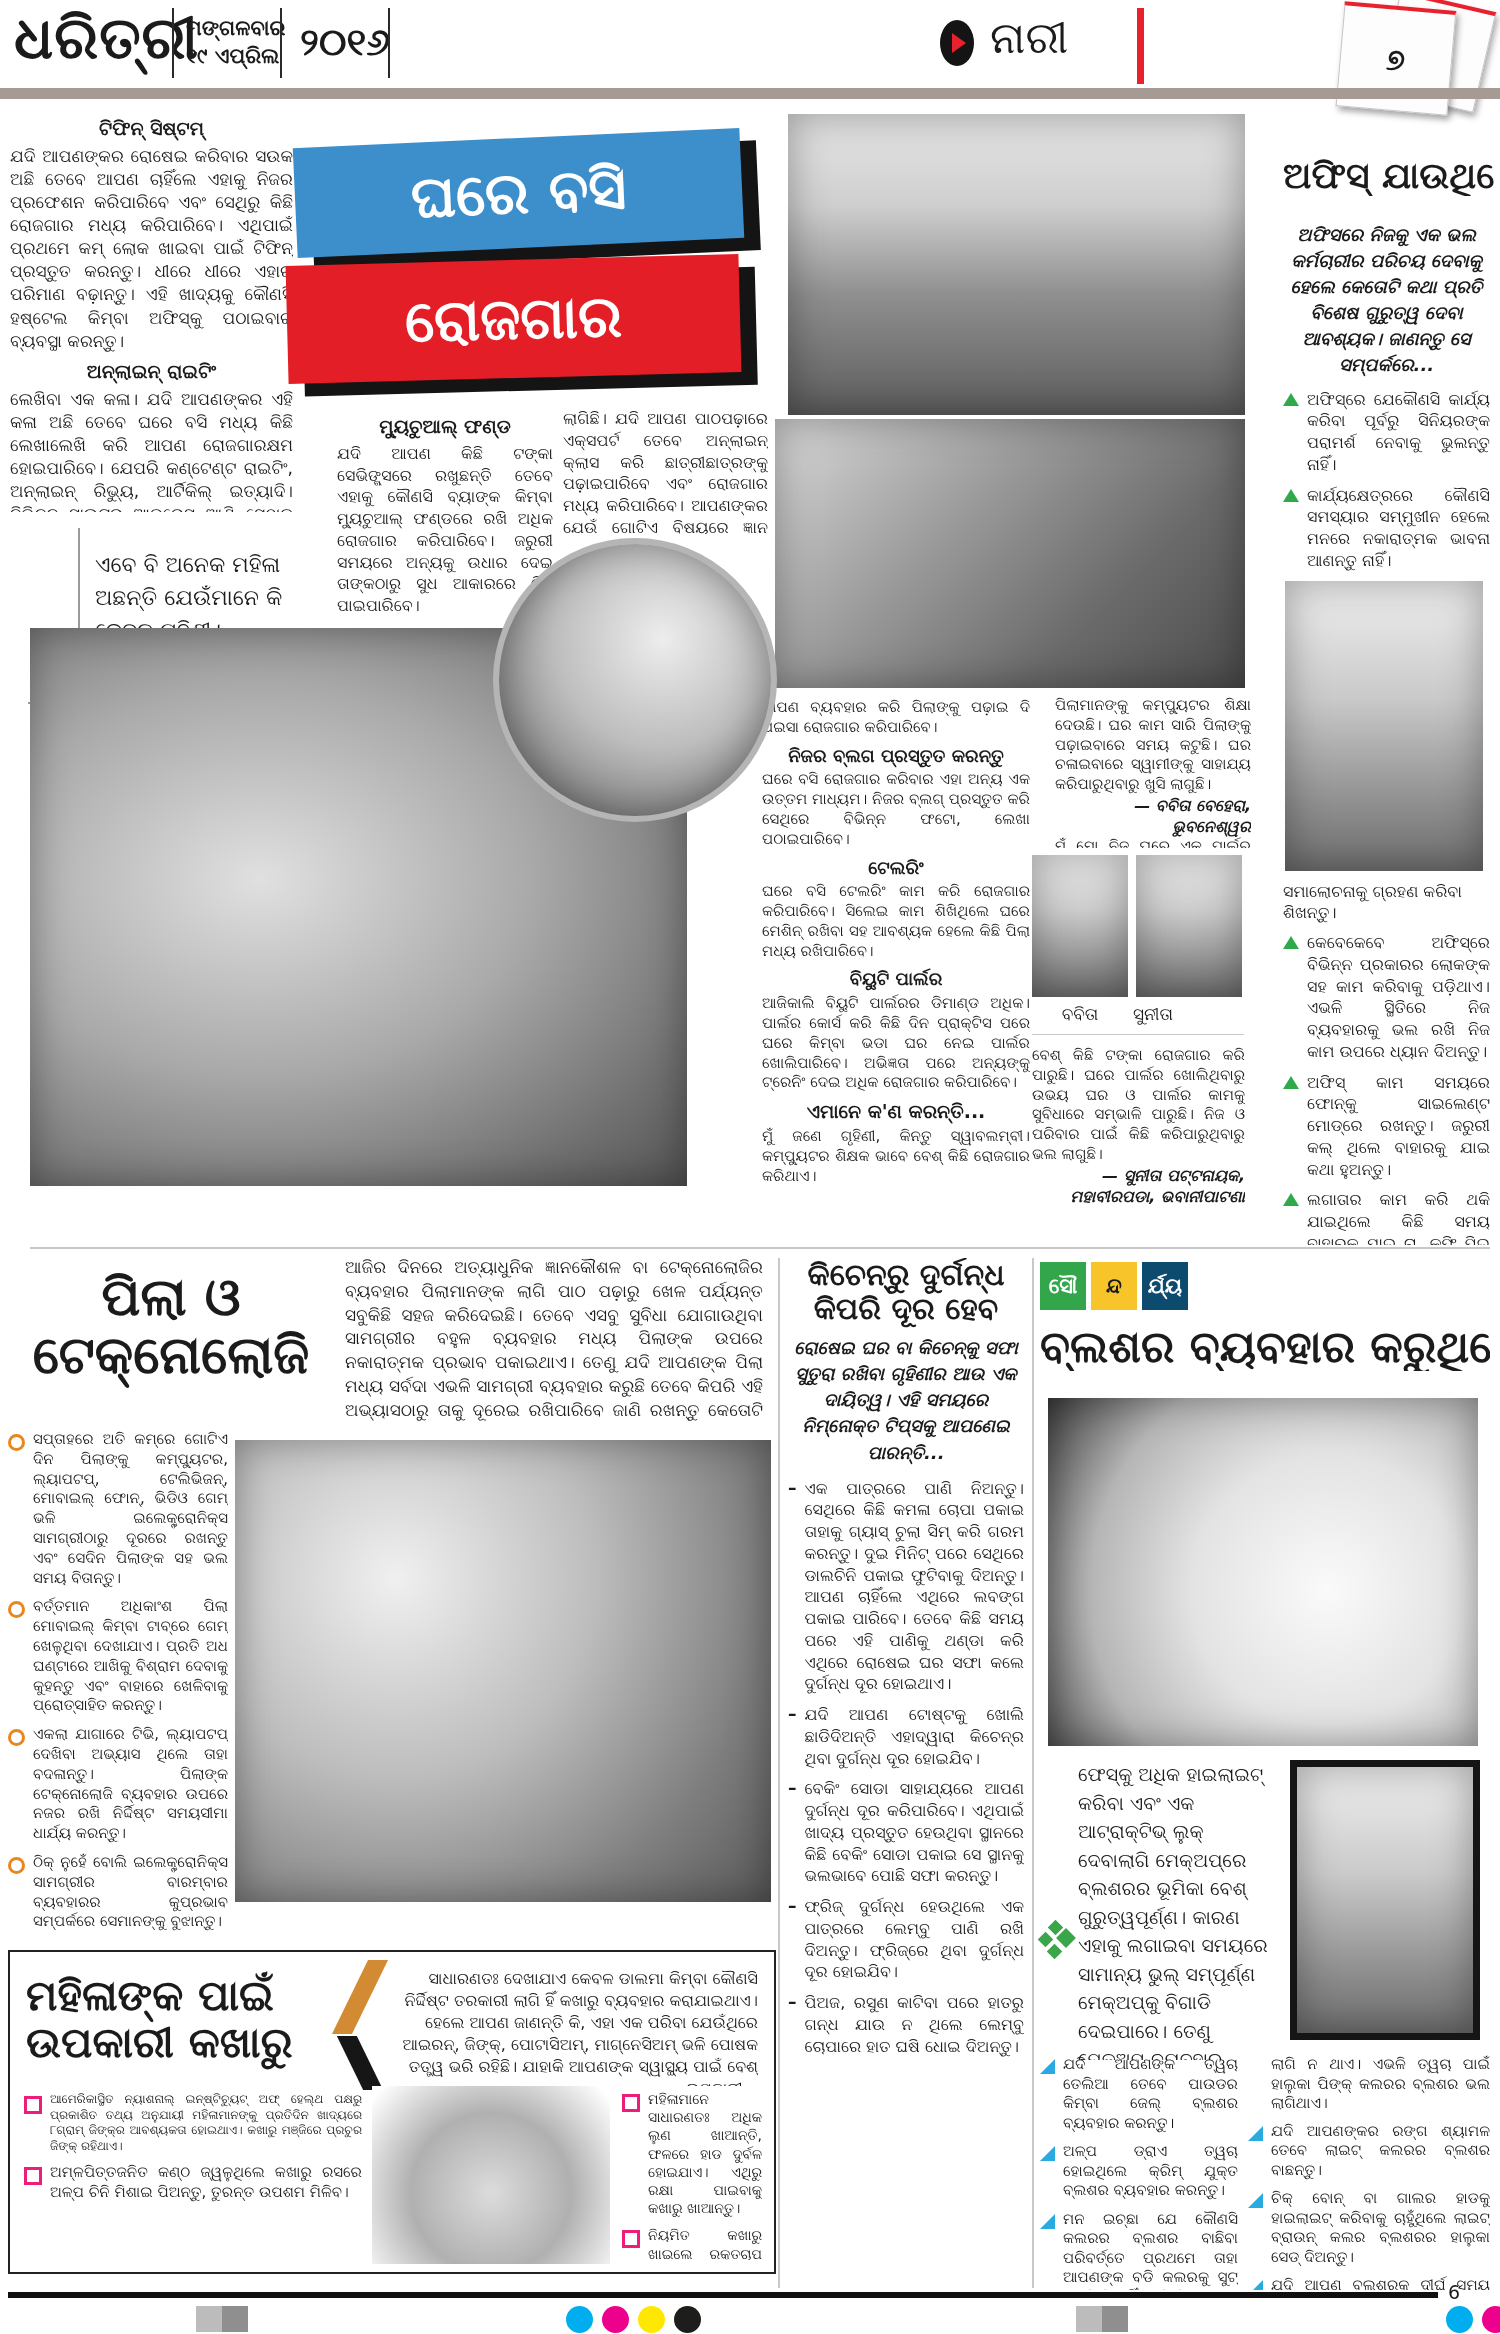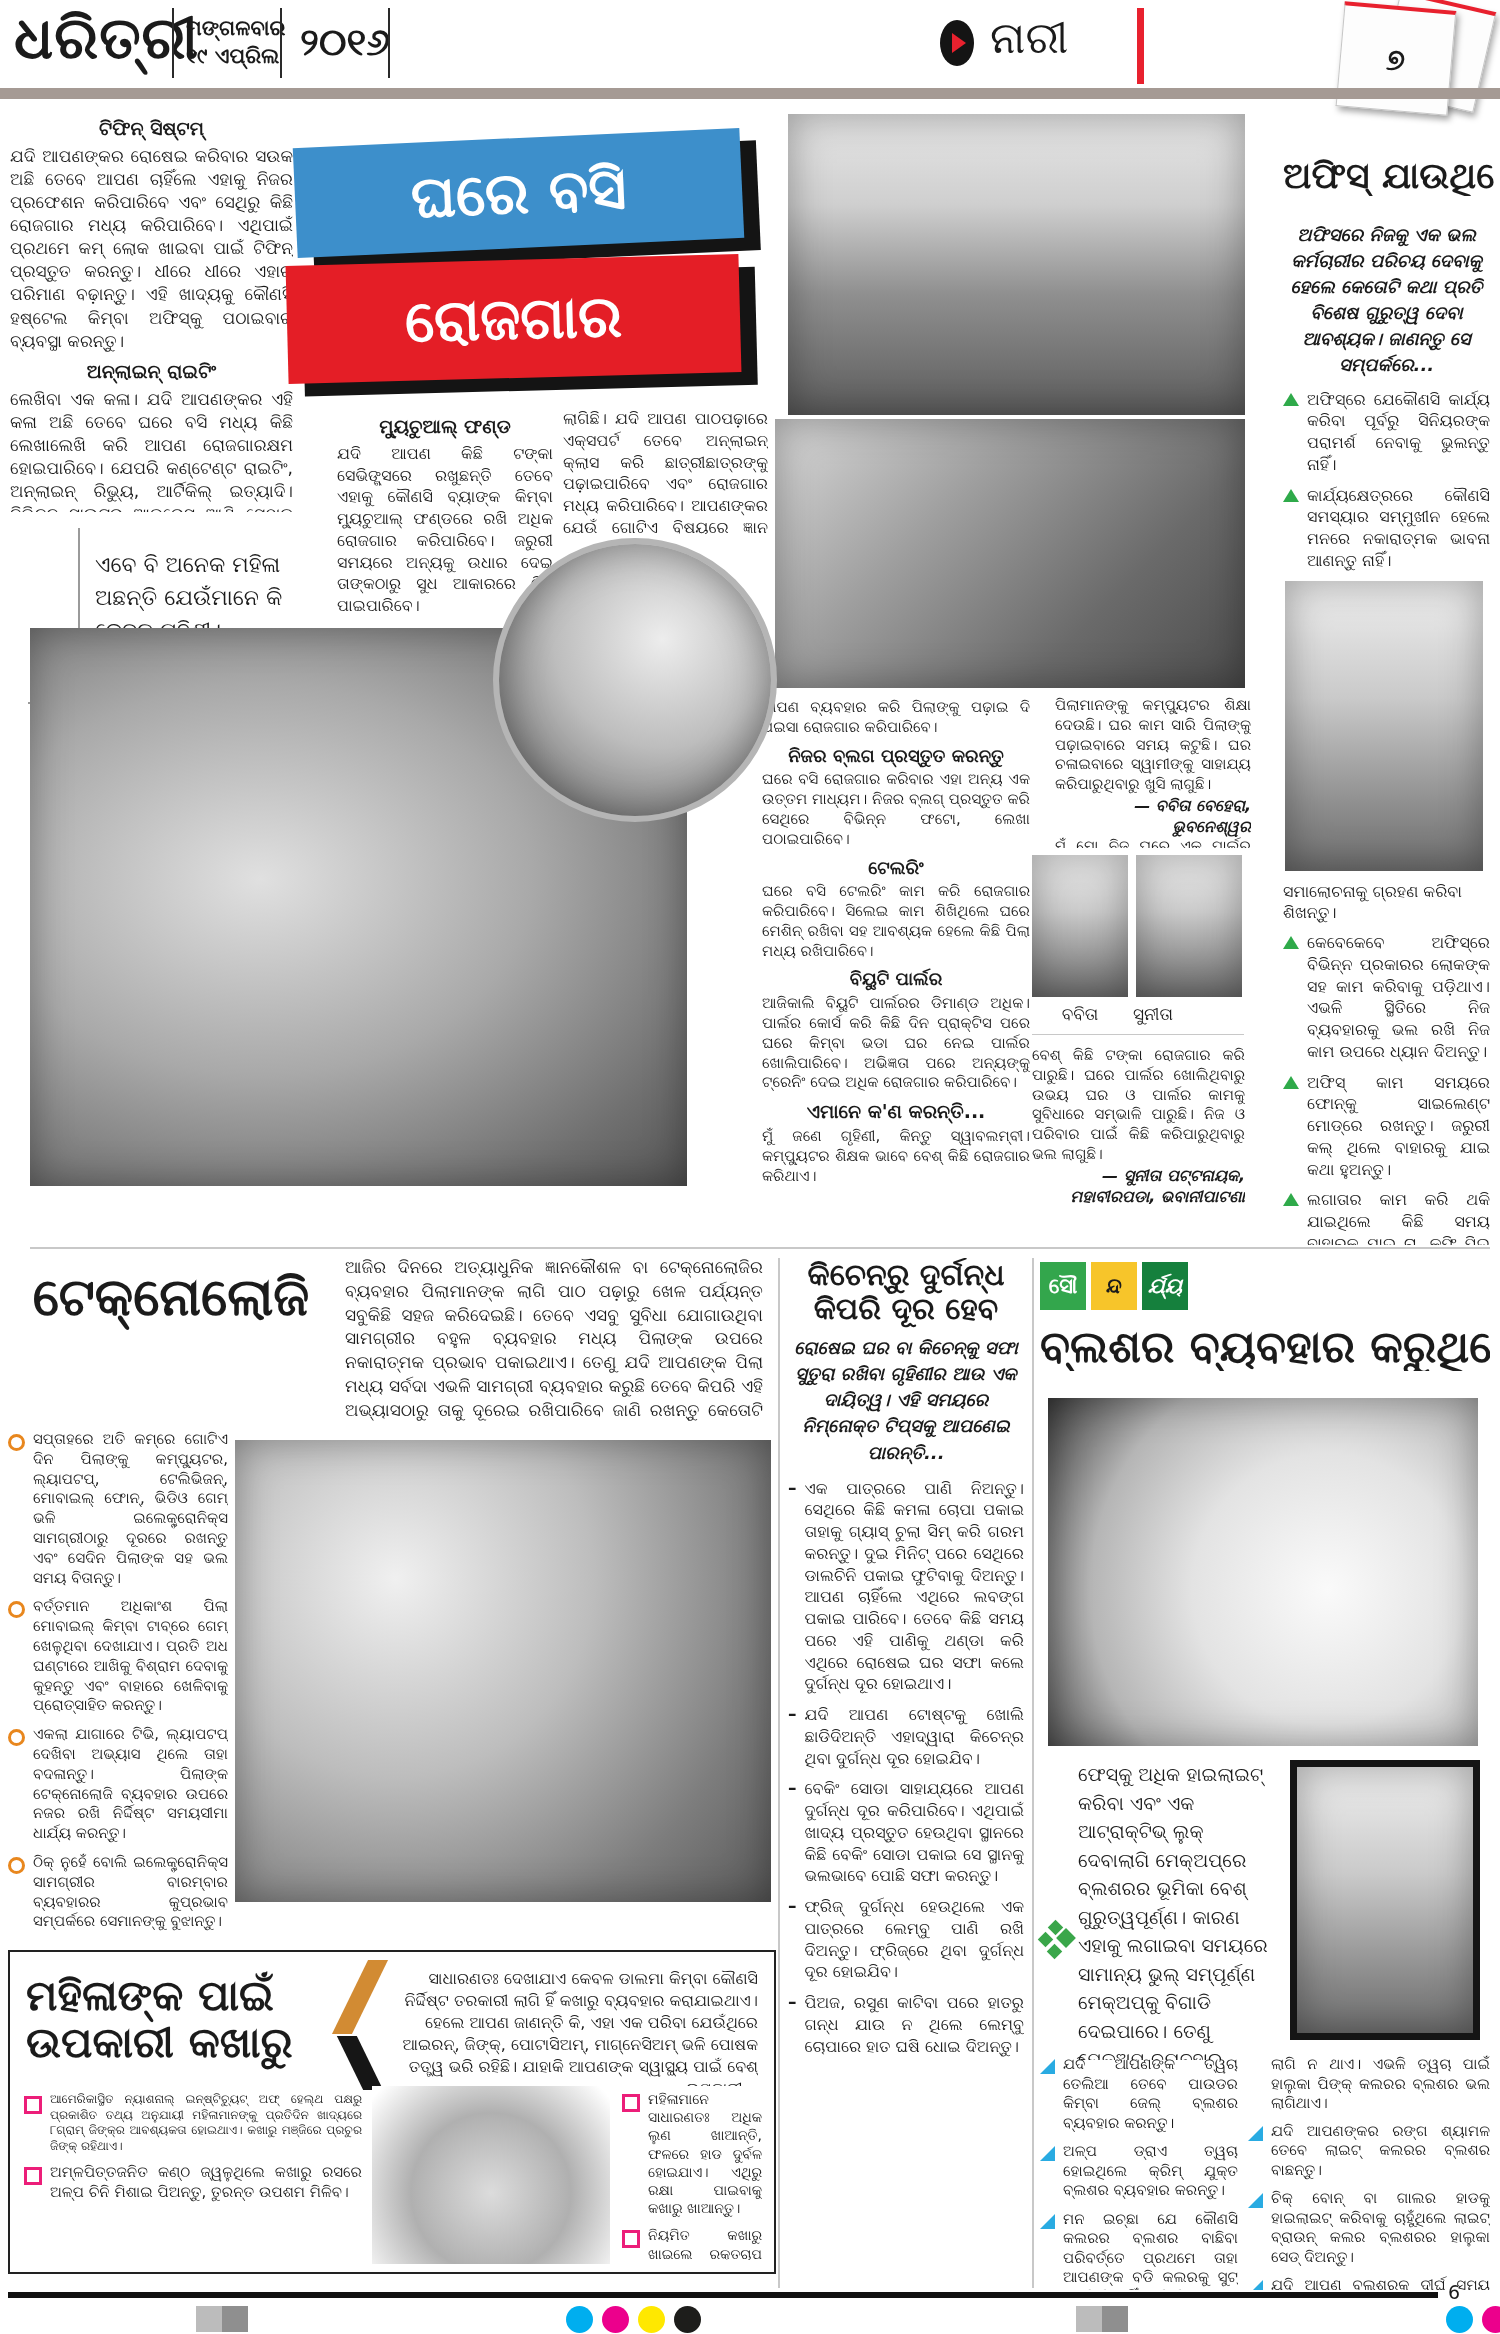--- a/index.html
+++ b/index.html
@@ -53,21 +53,21 @@
   .dashmk{font-weight:bold;font-size:17px;line-height:1;margin-top:2px;}
   .itl{font-style:italic;}
   .ctr{text-align:center;font-weight:bold;}
   .rgt{text-align:right;}
   
   .bighead{font-weight:bold;line-height:1.12;}
   .badge{display:flex;gap:5px;}
   .badge span{width:46px;height:48px;display:flex;align-items:center;justify-content:center;font-size:21px;font-weight:bold;}
   .bdg0{background:#33a64c;color:#fff;}
   .bdg1{background:#f7c52a;color:#1b1b1b;}
-  .bdg2{background:#15803d;color:#fff;font-style:italic;}
+  .bdg2{background:#0c4a6e;color:#fff;}
   
   .dmc{width:36px;height:36px;}
   .dmc i{position:absolute;width:11px;height:11px;background:#3aa64a;transform:rotate(45deg);}
   
   .chev-top{position:absolute;width:20px;height:74px;background:#d28b33;transform:skewX(-26deg);left:22px;top:0;}
   .chev-bot{position:absolute;width:20px;height:54px;background:#161616;transform:skewX(26deg);left:22px;top:76px;}
   
   .bbox{border:2px solid #222;}
   
   .regsq{width:26px;height:26px;position:absolute;}
@@ -196,20 +196,21 @@
       <span class="mk tri-g"></span>
       <span class="j body-txt">ଲଗାତାର କାମ କରି ଥକି ଯାଇଥିଲେ କିଛି ସମୟ ବାହାରକୁ ଯାଇ ଚା, କଫି ପିଇ କିମ୍ବା କିଛି ସମୟ ନିରବରେ ରହି ମୁଡ୍ ଫ୍ରେଶ୍ କରିବାକୁ ଚେଷ୍ଟା କରନ୍ତୁ।</span>
     </div>
   </div>
 
   <div class="abs lightrule" style="left:30px;top:1247px;width:1460px;height:2px;"></div>
   <div class="abs lightrule" style="left:778px;top:1258px;width:2px;height:1030px;"></div>
   <div class="abs lightrule" style="left:1032px;top:1258px;width:2px;height:1030px;"></div>
 
   <div class="abs bighead ctr" style="left:6px;top:1268px;width:330px;font-size:52px;">
+    <div>ପିଲା ଓ</div>
     <div>ଟେକ୍ନୋଲୋଜି</div>
   </div>
   <div class="abs j hid" style="left:345px;top:1256px;width:418px;height:170px;font-size:17px;line-height:1.4;">ଆଜିର ଦିନରେ ଅତ୍ୟାଧୁନିକ ଜ୍ଞାନକୌଶଳ ବା ଟେକ୍ନୋଲୋଜିର ବ୍ୟବହାର ପିଲାମାନଙ୍କ ଲାଗି ପାଠ ପଢ଼ାରୁ ଖେଳ ପର୍ଯ୍ୟନ୍ତ ସବୁକିଛି ସହଜ କରିଦେଇଛି। ତେବେ ଏସବୁ ସୁବିଧା ଯୋଗାଉଥିବା ସାମଗ୍ରୀର ବହୁଳ ବ୍ୟବହାର ମଧ୍ୟ ପିଲାଙ୍କ ଉପରେ ନକାରାତ୍ମକ ପ୍ରଭାବ ପକାଇଥାଏ। ତେଣୁ ଯଦି ଆପଣଙ୍କ ପିଲା ମଧ୍ୟ ସର୍ବଦା ଏଭଳି ସାମଗ୍ରୀ ବ୍ୟବହାର କରୁଛି ତେବେ କିପରି ଏହି ଅଭ୍ୟାସଠାରୁ ତାକୁ ଦୂରେଇ ରଖିପାରିବେ ଜାଣି ରଖନ୍ତୁ କେତୋଟି କଥା...</div>
   <div class="abs hid" style="left:8px;top:1430px;width:220px;height:515px;">
     <div class="brow">
       <span class="mk ring-o"></span>
       <span class="j" style="font-size:15px;line-height:1.32;">ସପ୍ତାହରେ ଅତି କମ୍‌ରେ ଗୋଟିଏ ଦିନ ପିଲାଙ୍କୁ କମ୍ପ୍ୟୁଟର, ଲ୍ୟାପଟପ୍, ଟେଲିଭିଜନ୍, ମୋବାଇଲ୍ ଫୋନ୍, ଭିଡିଓ ଗେମ୍ ଭଳି ଇଲେକ୍ଟ୍ରୋନିକ୍ସ ସାମଗ୍ରୀଠାରୁ ଦୂରରେ ରଖନ୍ତୁ ଏବଂ ସେଦିନ ପିଲାଙ୍କ ସହ ଭଲ ସମୟ ବିତାନ୍ତୁ।</span>
     </div>
     <div class="brow">
       <span class="mk ring-o"></span>

